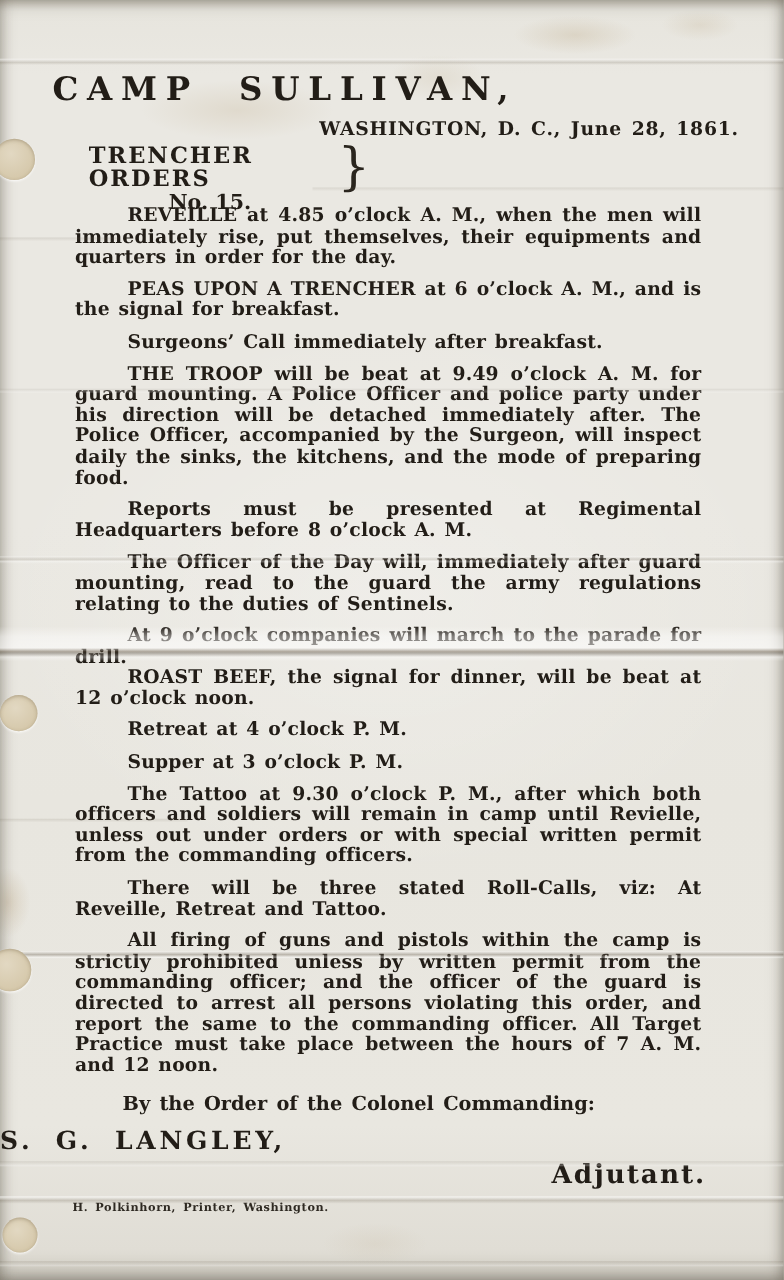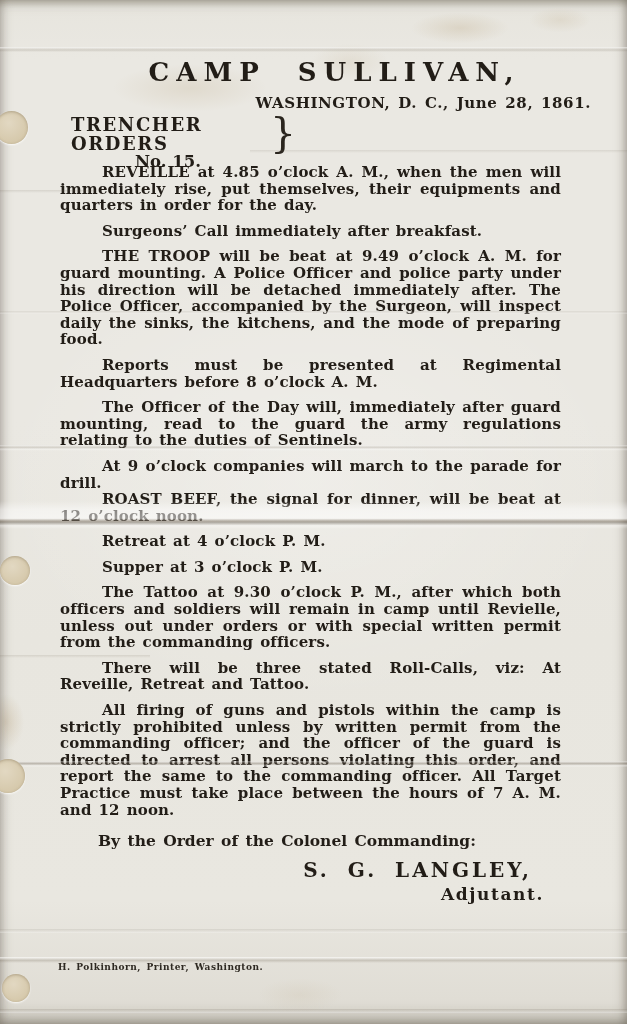--- a/index.html
+++ b/index.html
@@ -39,37 +39,37 @@
   .crease-10{top:1009px;height:4px;background:linear-gradient(180deg,rgba(100,88,70,0.18),rgba(255,255,255,0.3));}
   .hole{position:absolute;border-radius:50%;z-index:6;pointer-events:none;
     background:radial-gradient(circle at 42% 36%, #e2d8c2, #d6c9ac 68%, #c8b997 100%);
     box-shadow:0 1px 2px rgba(255,255,255,0.8), inset 0 1px 3px rgba(125,108,80,0.45);}
   .hole-1{left:-5px;top:111px;width:33px;height:33px;}
   .hole-2{left:0px;top:556px;width:30px;height:29px;}
   .hole-3{left:-9px;top:759px;width:34px;height:34px;}
   .hole-4{left:2px;top:974px;width:28px;height:28px;}
 
   .content{position:relative;z-index:2;}
-  .doc-title{margin:57px 0 0 0;text-align:center;padding-left:42px;
+  .doc-title{margin:57px 0 0 0;text-align:left;padding-left:42px;
     font-size:26px;font-weight:bold;letter-spacing:7px;word-spacing:16px;white-space:nowrap;}
   .dateline{margin-top:7px;text-align:right;padding-right:36px;
     font-size:15px;font-weight:bold;letter-spacing:0.6px;word-spacing:2px;}
   .orders{position:relative;margin:3px 0 0 71px;width:230px;height:40px;}
   .orders .label{font-size:18px;font-weight:bold;letter-spacing:1.6px;line-height:19px;}
   .orders .number{font-size:16.5px;font-weight:bold;padding-left:64px;line-height:17px;}
   .orders .brace{position:absolute;left:199px;top:-4px;font-size:41px;line-height:44px;font-weight:normal;color:#2a251e;}
   .paragraphs{margin:8px 66px 0 60px;}
   .paragraphs p{margin:9px 0 0 0;text-align:justify;text-indent:42px;
     font-size:15px;line-height:16.6px;font-weight:bold;letter-spacing:0.15px;word-spacing:1.6px;}
   .paragraphs p.tight{margin-top:0;}
   .closing{margin:13px 0 0 98px;font-size:15.5px;font-weight:bold;word-spacing:2px;}
-  .sig-name{margin-top:8px;text-align:right;padding-right:95px;
+  .sig-name{margin-top:8px;padding-right:95px;
     font-size:20px;font-weight:bold;letter-spacing:3px;word-spacing:8px;}
-  .sig-role{margin-top:2px;text-align:right;padding-right:83px;
-    font-size:17px;font-weight:bold;letter-spacing:1.6px;}
+  .sig-role{margin-top:2px;text-align:right;padding-right:62px;
+    font-size:21px;font-weight:bold;letter-spacing:1.6px;}
   .printer{position:absolute;left:58px;top:944px;font-size:9px;letter-spacing:0.5px;
     word-spacing:2px;color:#2e2922;font-weight:bold;z-index:2;margin-top:18px;}
 </style>
 </head>
 <body>
 
 <div class="paper">
 
   <div class="overlay crease-1"></div>
   <div class="overlay crease-2"></div>
@@ -92,20 +92,21 @@
     <div class="dateline">WASHINGTON, D. C., June 28, 1861.</div>
 
     <div class="orders">
       <div class="label">TRENCHER ORDERS</div>
       <div class="number">No. 15.</div>
       <div class="brace">}</div>
     </div>
 
     <div class="paragraphs">
         <p>REVEILLE at 4.85 o’clock A. M., when the men will immediately rise, put themselves, their equipments and quarters in order for the day.</p>
+        <p>PEAS UPON A TRENCHER at 6 o’clock A. M., and is the signal for breakfast.</p>
         <p>Surgeons’ Call immediately after breakfast.</p>
         <p>THE TROOP will be beat at 9.49 o’clock A. M. for guard mounting.  A Police Officer and police party under his direction will be detached immediately after.  The Police Officer, accompanied by the Surgeon, will inspect daily the sinks, the kitchens, and the mode of preparing food.</p>
         <p>Reports must be presented at Regimental Headquarters before 8 o’clock A. M.</p>
         <p>The Officer of the Day will, immediately after guard mounting, read to the guard the army regulations relating to the duties of Sentinels.</p>
         <p>At 9 o’clock companies will march to the parade for drill.</p>
         <p class="tight">ROAST BEEF, the signal for dinner, will be beat at 12 o’clock noon.</p>
         <p>Retreat at 4 o’clock P. M.</p>
         <p>Supper at 3 o’clock P. M.</p>
         <p>The Tattoo at 9.30 o’clock P. M., after which both officers and soldiers will remain in camp until Revielle, unless out under orders or with special written permit from the commanding officers.</p>
         <p>There will be three stated Roll-Calls, viz:  At Reveille, Retreat and Tattoo.</p>

